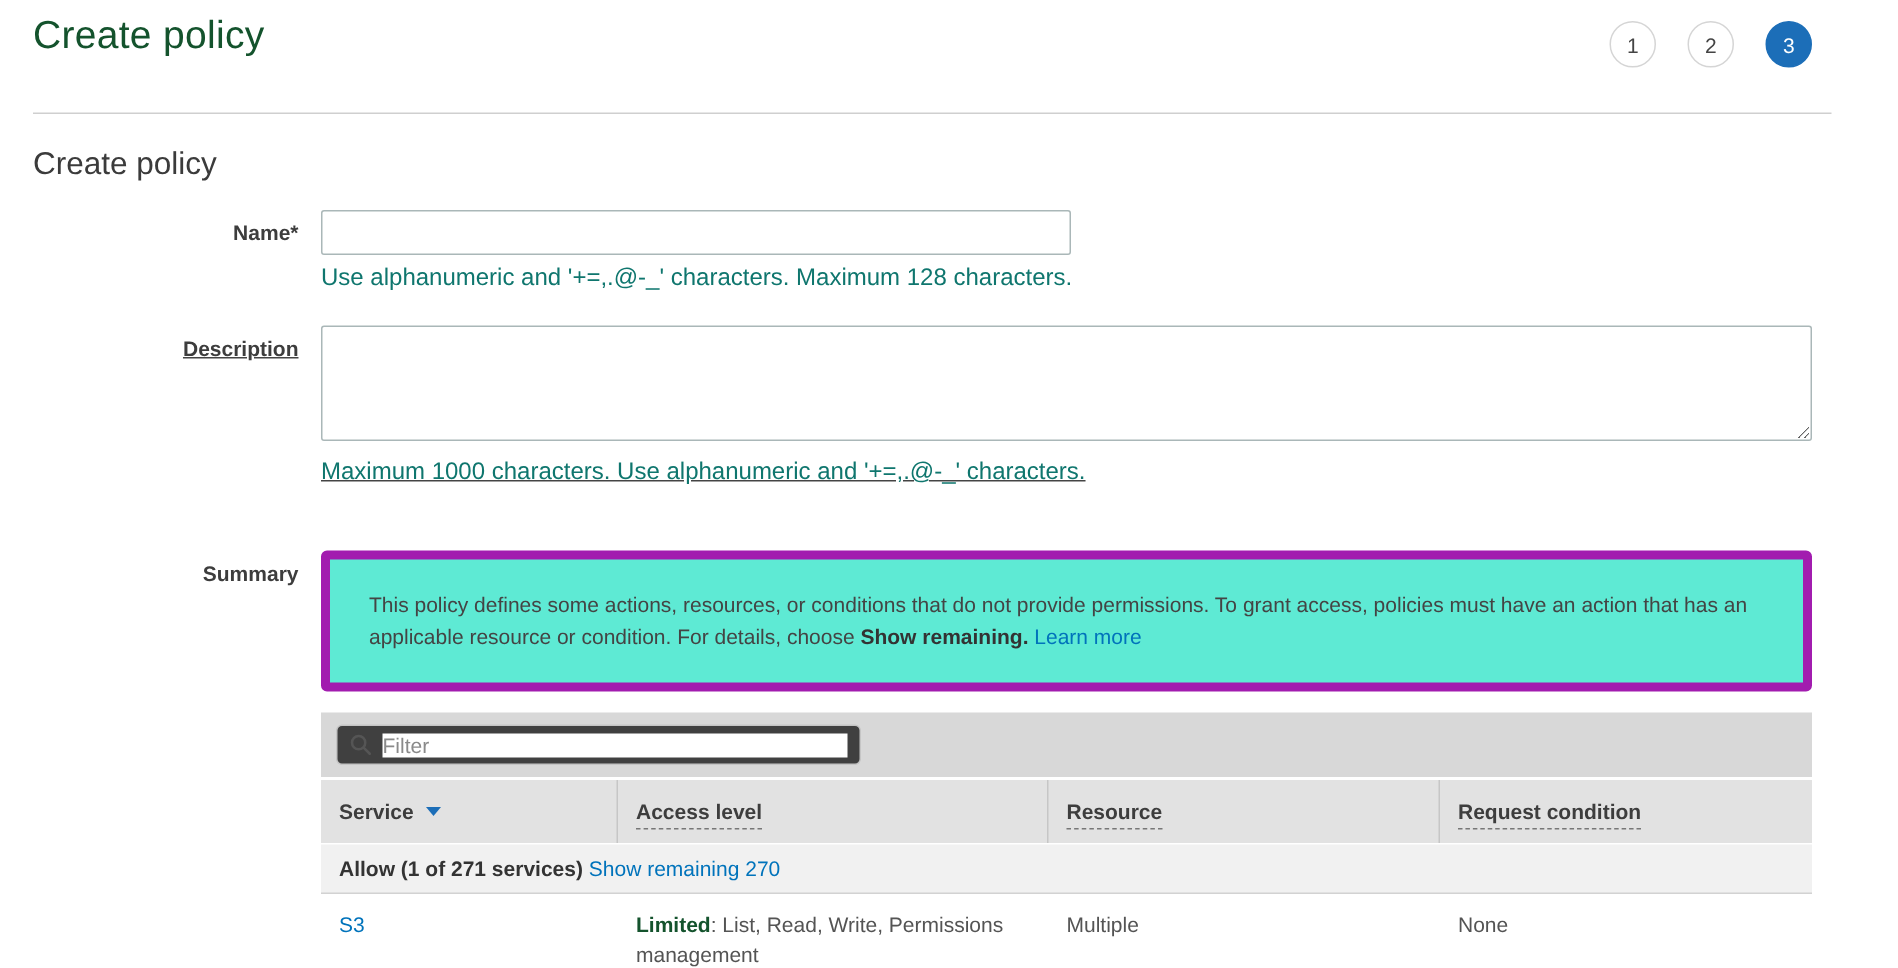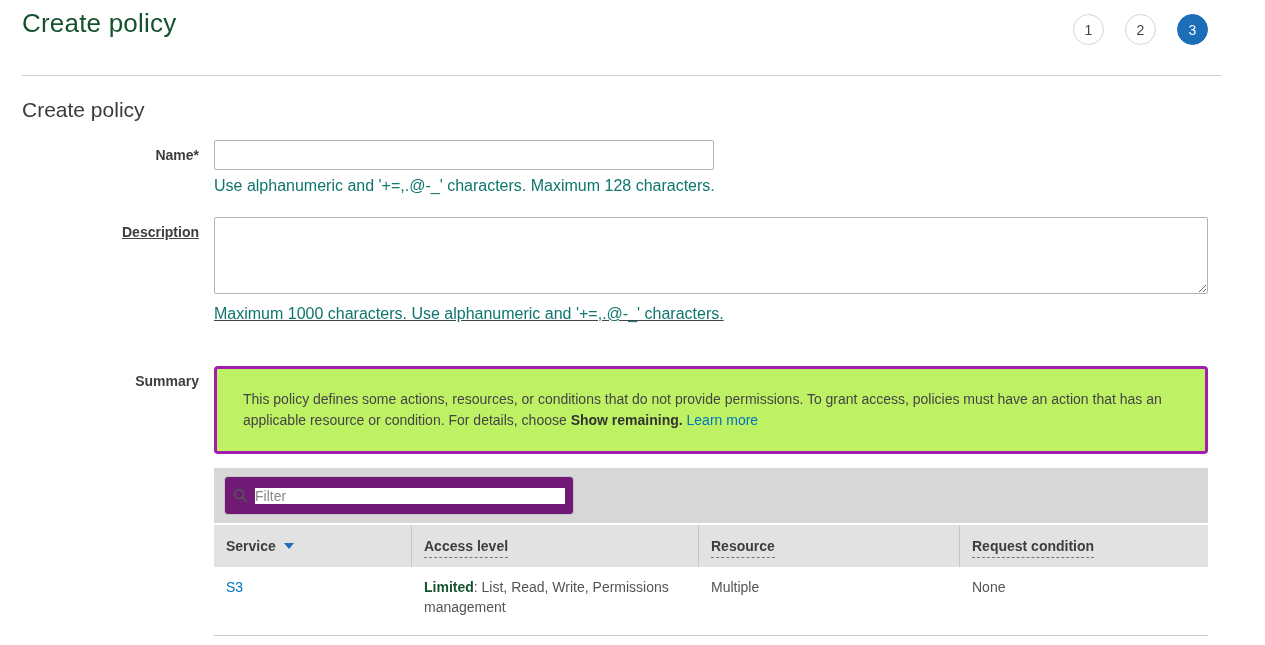--- a/index.html
+++ b/index.html
@@ -45,32 +45,32 @@
     width: 100%; height: 77px; border: 1px solid #aab7b8; border-radius: 2px;
     font-family: inherit; font-size: 14px; padding: 6px 8px; color: #333; outline: none;
     resize: both;
   }
   .help-text { font-size: 16px; color: #0f766e; margin-top: 7px; margin-bottom: 17px; }
   .desc-row { margin-top: 5px; text-decoration: underline; }
 
   
   .summary-row { margin-top: 26px; }
   .warning-box {
-    border: 3px solid #a21caf; background: #bef264; border-radius: 4px;
+    border: 6px solid #a21caf; background: #5eead4; border-radius: 4px;
     padding: 20px 26px; font-size: 14px; line-height: 21px; color: #444;
   }
   .warning-box b { color: #333; }
   a.link { color: #0073bb; text-decoration: none; }
 
   
   .table-wrap { margin-top: 14px; font-size: 14px; }
   .toolbar { background: #d8d8d8; padding: 8px 10px; border-bottom: 2px solid #fff; }
   .filter-box {
-    background: #701a75; border: 1px solid #c5c5c5; border-radius: 4px;
-    width: 350px; height: 39px; display: flex; align-items: center; padding: 0 8px;
+    background: #404040; border: 1px solid #c5c5c5; border-radius: 4px;
+    width: 350px; height: 27px; display: flex; align-items: center; padding: 0 8px;
   }
   .filter-box svg { flex: 0 0 auto; margin-right: 7px; }
   .filter-input {
     border: none; outline: none; flex: 1; font-family: inherit; font-size: 14px; color: #333;
   }
   .filter-input::placeholder { color: #8a8a8a; }
 
   .thead { display: flex; background: #e2e2e2; }
   .th {
     padding: 13px 12px; font-weight: 700; color: #3d3d3d;
@@ -163,20 +163,24 @@
               <span class="dashed">Access level</span>
             </div>
             <div class="th col-resource">
               <span class="dashed">Resource</span>
             </div>
             <div class="th col-condition">
               <span class="dashed">Request condition</span>
             </div>
           </div>
 
+          <div class="group-row">
+            <b>Allow (1 of 271 services)</b>
+            <a class="link" href="#">Show remaining 270</a>
+          </div>
 
           <div class="data-row">
             <div class="td col-service">
               <a class="link" href="#">S3</a>
             </div>
             <div class="td col-access">
               <b>Limited</b><span>: List, Read, Write, Permissions management</span>
             </div>
             <div class="td col-resource">Multiple</div>
             <div class="td col-condition">None</div>

